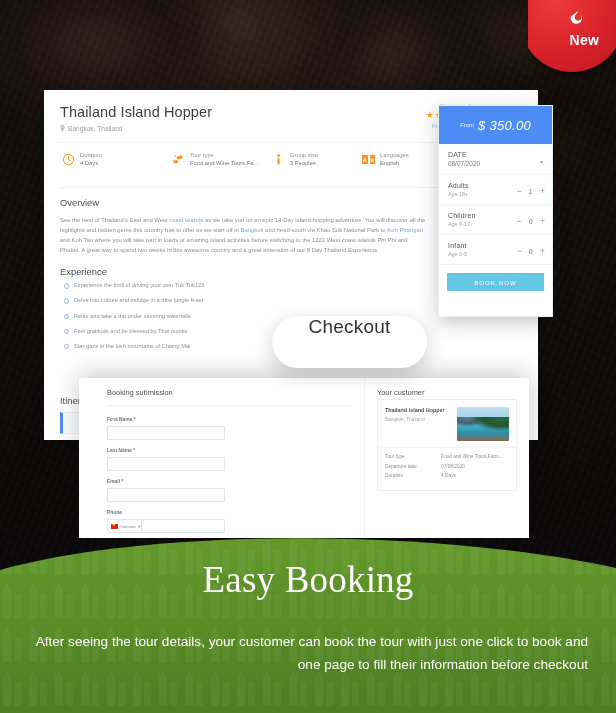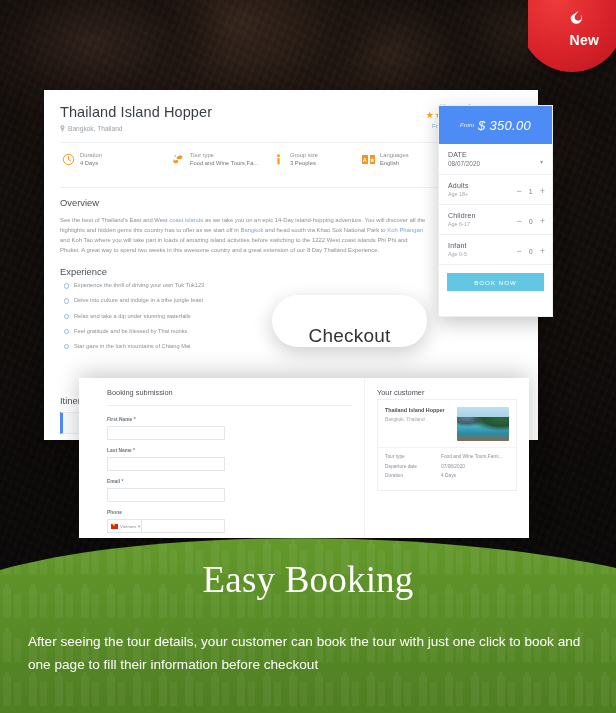--- a/index.html
+++ b/index.html
@@ -145,24 +145,24 @@
   .stepper .num { font-size: 7px; color:#7a8087; min-width: 6px; text-align:center;}
 
   .book-now {
     margin: 8px 8px 0 8px; height: 18px; background: #63c7e3; color:#fff;
     font-size: 6.2px; letter-spacing: 1px; display:flex; align-items:center; justify-content:center;
     border: none; font-family: inherit; width: calc(100% - 16px); cursor:pointer;
   }
 
   
   .checkout-pill {
-    position: absolute; left: 272px; top: 295px; width: 155px; height: 52px;
+    position: absolute; left: 272px; top: 316px; width: 155px; height: 52px;
     background: #fff; border-radius: 30px; z-index: 40;
     box-shadow: 0 6px 20px rgba(0,0,0,.20);
-    display:flex; align-items:flex-end; justify-content:center;
+    display:flex; align-items:flex-start; justify-content:center;
   }
   .checkout-pill span { font-size: 19px; color: #2f3438; font-weight: normal; letter-spacing: .2px;}
 
   
   .booking-card {
     position: absolute; left: 79px; top: 378px; width: 450px; height: 160px;
     background: #fff; box-shadow: 0 -4px 22px rgba(0,0,0,.22); z-index: 35;
     overflow: hidden;
   }
   .bs-left { position:absolute; left: 0; top: 0; width: 285px; height: 100%; padding: 10px 12px 0 28px;}
@@ -208,21 +208,21 @@
   .green-curve {
     position:absolute; left:0; top:0; width:616px; height:175px;
   }
   .green-content { position:absolute; left:0; top:0; width:616px; height:175px;border-radius:12px; }
   .gb-title {
     position:absolute; left:0; top: 20px; width:100%; text-align:center;
     font-family: "Liberation Serif", serif; font-size: 37px; color:#fff;
     font-weight: normal; letter-spacing: .2px;
   }
   .gb-sub {
-    position:absolute; left:0; top: 92px; width:100%; text-align:left;
+    position:absolute; left:0; top: 92px; width:100%; text-align:right;
     font-size: 13.6px; color:#fff; line-height: 1.72; padding: 0 28px;
   }
 </style>
 </head>
 <body>
 
 <div class="bg-photo"></div>
 <div class="bg-vignette"></div>
 
 <div class="new-badge">

